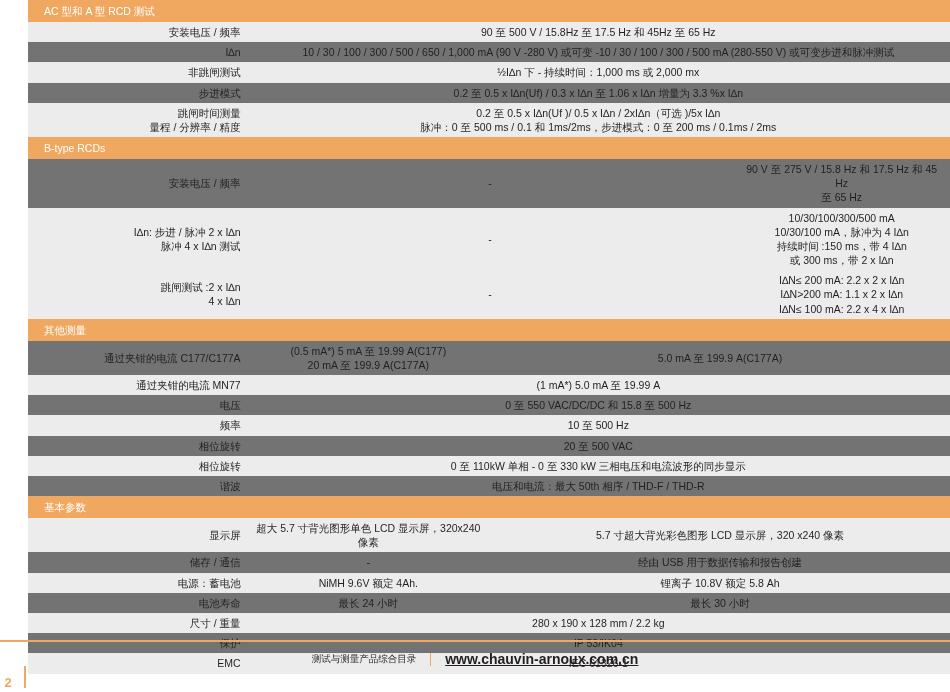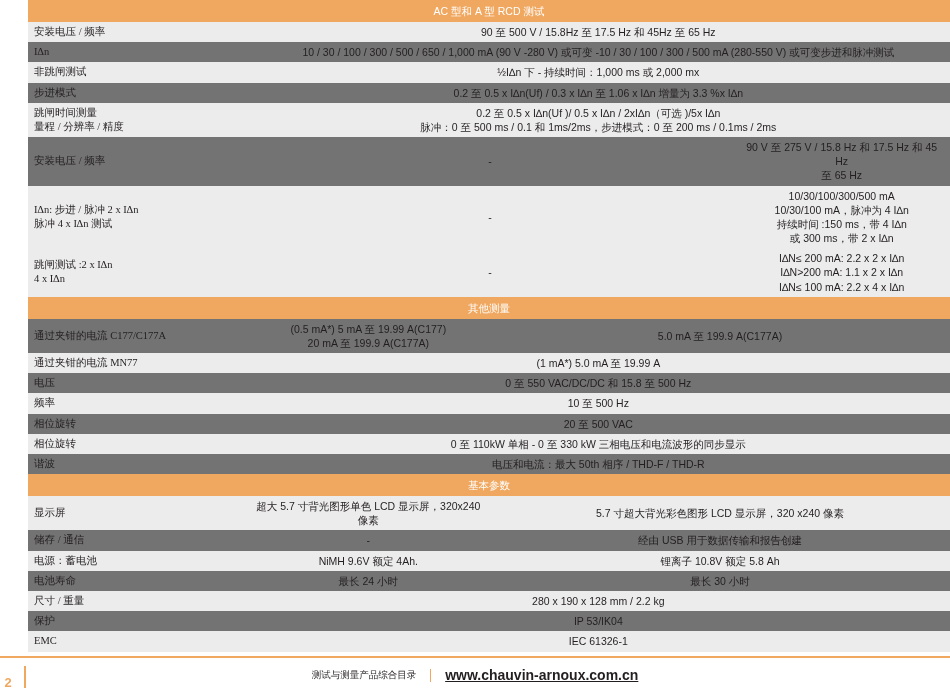--- a/index.html
+++ b/index.html
@@ -35,49 +35,47 @@
   .col-label { width: 212px; }
   .col-a { width: 236px; }
   .col-b { width: 236px; }
   .col-c { width: 210px; }
 
   tr.section td {
     background: #f0a860;
     color: #ffffff;
     font-size: 10.5px;
     font-weight: normal;
-    padding: 3px 8px;
+    padding: 3px 16px;
     height: 16px;
-    text-align: center;
   }
   td.label {
-    text-align: left;
+    text-align: right;
     padding-right: 10px;
     color: #231f20;
-    font-family: Liberation Serif, serif;
   }
   td.val {
     text-align: center;
     color: #231f20;
   }
   tr.alt td {
     background: #ececec;
   }
   tr.plain td {
     background: #737373;
   }
   .multiline { white-space: pre-line; }
 
   
   .footer {
     position: absolute;
     left: 0;
     bottom: 0;
     width: 950px;
-    height: 36px;
+    height: 52px;
   }
   .footer-rule {
     position: absolute;
     left: 0;
     top: 0;
     width: 950px;
     height: 2px;
     background: #f0a860;
   }
   .footer-inner {
@@ -157,20 +155,23 @@
         <td class="label multiline">步进模式</td>
         <td class="val multiline" colspan="3">0.2 至 0.5 x I∆n(Uf) / 0.3 x I∆n 至 1.06 x I∆n 增量为 3.3 %x I∆n</td>
       </tr>
       <tr class="alt">
         <td class="label multiline">跳闸时间测量
 量程 / 分辨率 / 精度</td>
         <td class="val multiline" colspan="3">0.2 至 0.5 x I∆n(Uf )/ 0.5 x I∆n / 2xI∆n（可选 )/5x I∆n
 脉冲：0 至 500 ms / 0.1 和 1ms/2ms，步进模式：0 至 200 ms / 0.1ms / 2ms</td>
       </tr>
 
+      <tr class="section">
+        <td colspan="4">B-type RCDs</td>
+      </tr>
       <tr class="plain">
         <td class="label multiline">安装电压 / 频率</td>
         <td class="val multiline" colspan="2">-</td>
         <td class="val multiline">90 V 至 275 V / 15.8 Hz 和 17.5 Hz 和 45 Hz
 至 65 Hz</td>
       </tr>
       <tr class="alt">
         <td class="label multiline">I∆n: 步进 / 脉冲 2 x I∆n
 脉冲 4 x I∆n 测试</td>
         <td class="val multiline" colspan="2">-</td>

